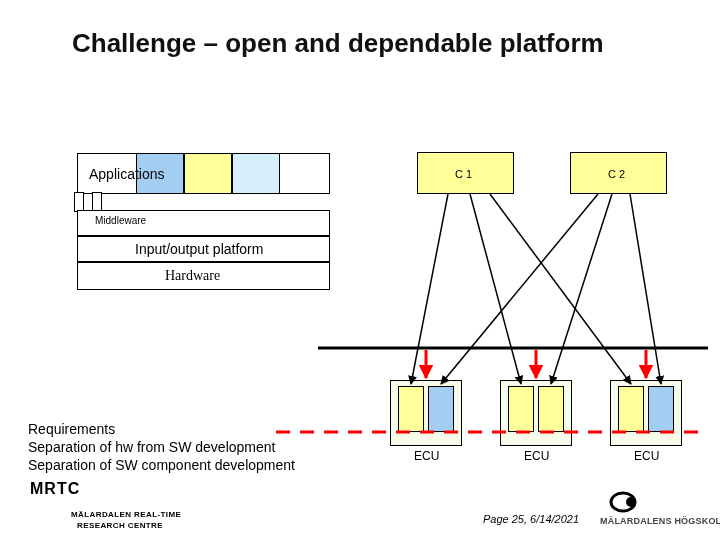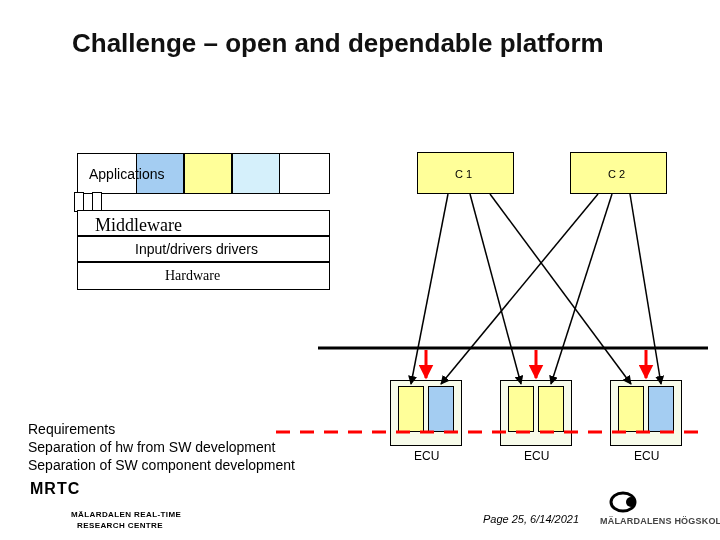--- a/index.html
+++ b/index.html
@@ -90,24 +90,24 @@
 
 <div class="box" style="left:136px; top:153px; width:48px; height:41px; background:#a4cdf2;"></div>
 <div class="box" style="left:184px; top:153px; width:48px; height:41px; background:#ffff99;"></div>
 <div class="box" style="left:232px; top:153px; width:48px; height:41px; background:#d5f0fb;"></div>
 <div class="label-center" style="left:89px; top:166px; font-size:14px;">Applications</div>
 
 <div class="box" style="left:74px; top:192px; width:10px; height:20px; background:#fff;"></div>
 <div class="box" style="left:92px; top:192px; width:10px; height:20px; background:#fff;"></div>
 
 <div class="box" style="left:77px; top:210px; width:253px; height:26px;"></div>
-<div class="label-center" style="left:95px; top:215px; font-size:18px;font-family:Liberation Serif, serif;">Middleware</div>
+<div class="label-center" style="left:95px; top:215px; font-size:10px;">Middleware</div>
 
 <div class="box" style="left:77px; top:236px; width:253px; height:26px;"></div>
-<div class="label-center" style="left:135px; top:241px; font-size:14px;">Input/drivers drivers</div>
+<div class="label-center" style="left:135px; top:241px; font-size:14px;">Input/output platform</div>
 
 <div class="box" style="left:77px; top:262px; width:253px; height:28px;"></div>
 <div class="label-center" style="left:165px; top:268px; font-size:14px;font-family:Liberation Serif, serif;">Hardware</div>
 
 <div class="box" style="left:417px; top:152px; width:97px; height:42px; background:#ffff99;"></div>
 <div class="label-small" style="left:455px; top:168px;">C 1</div>
 
 <div class="box" style="left:570px; top:152px; width:97px; height:42px; background:#ffff99;"></div>
 <div class="label-small" style="left:608px; top:168px;">C 2</div>
 

